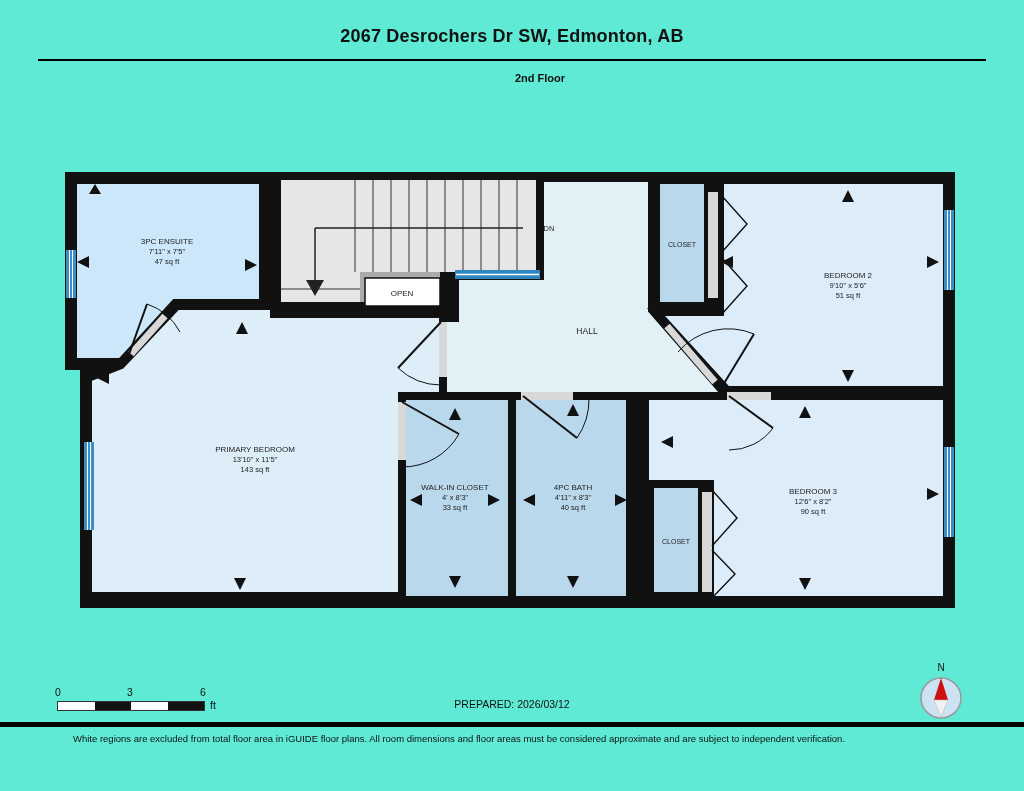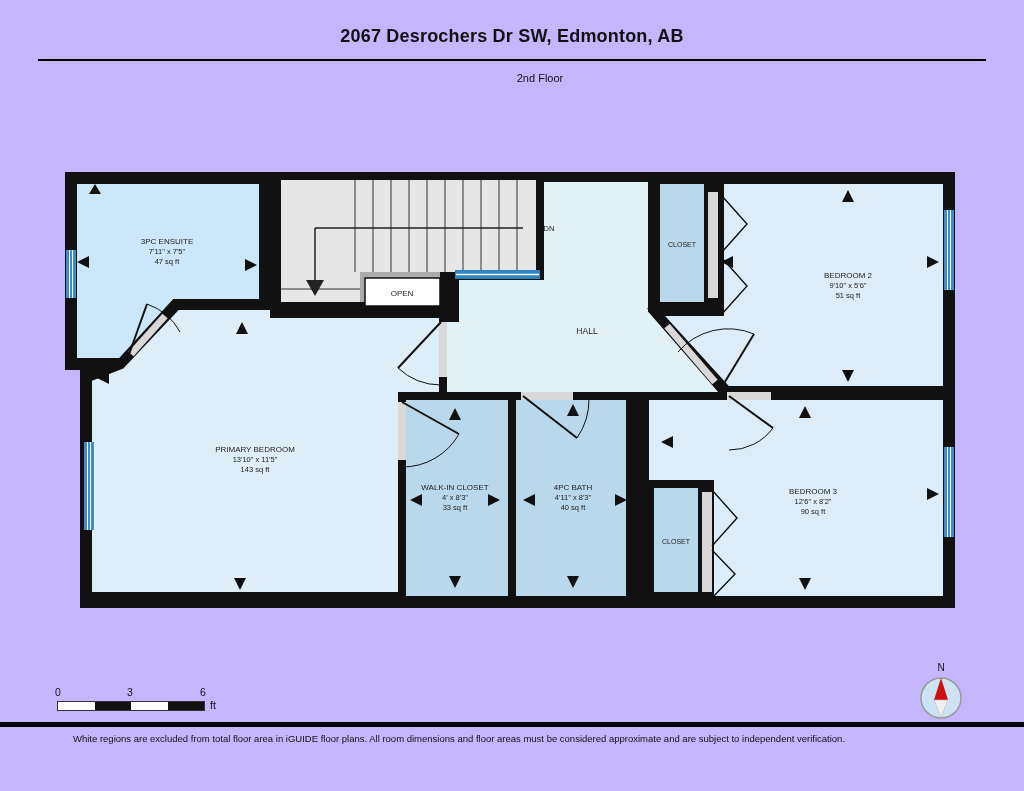--- a/index.html
+++ b/index.html
@@ -1,23 +1,23 @@
 <!DOCTYPE html>
 <html><head>
 <meta charset="utf-8">
 <style>
   html,body{margin:0;padding:0;background:#fff;}
-  .page{position:relative;width:1024px;height:791px;background:#c4b5fd;overflow:hidden;
+  .page{position:relative;width:1024px;height:791px;background:#5eead4;overflow:hidden;
         font-family:"Liberation Sans",sans-serif;color:#111;}
   .title{position:absolute;top:26px;left:0;width:100%;text-align:center;
          font-size:18px;font-weight:bold;letter-spacing:.2px;}
   .title-rule{position:absolute;top:59px;left:38px;width:948px;height:2px;background:#000;}
   .floor-info{position:absolute;top:71px;left:0;width:100%;display:flex;
               justify-content:center;transform:translateX(28px);gap:12px;font-size:11px;}
-  .floor-label{font-weight:normal;padding-top:1px;}
+  .floor-label{font-weight:bold;padding-top:1px;}
   .area-lines div{line-height:16.5px;}
   .plan-svg{position:absolute;left:65px;top:172px;}
   .room-name{font-size:8px;fill:#222;}
   .room-dims{font-size:7.5px;fill:#222;}
   .closet-name{font-size:7px;fill:#222;}
   .hall-name{font-size:8.5px;fill:#222;}
   .open-name{font-size:8px;fill:#222;}
   .dn-name{font-size:7.5px;fill:#222;}
   svg text{text-anchor:middle;font-family:"Liberation Sans",sans-serif;}
   
@@ -212,20 +212,21 @@
     <span class="sb-num" style="left:139px">6</span>
     <div class="sb-bar">
       <div class="sb-seg" style="background:#fff"></div>
       <div class="sb-seg" style="background:#111"></div>
       <div class="sb-seg" style="background:#fff"></div>
       <div class="sb-seg" style="background:#111"></div>
     </div>
     <span class="sb-ft">ft</span>
   </div>
 
+  <div class="prepared">PREPARED: 2026/03/12</div>
 
   <svg class="compass" width="56" height="64" viewBox="0 0 56 64">
     <text x="28" y="11" font-size="10" fill="#111" text-anchor="middle">N</text>
     <circle cx="28" cy="38" r="20" fill="#cde2f3" stroke="#9a9a9a" stroke-width="1.5"></circle>
     <polygon points="28,18 21,40 35,40" fill="#cc1111"></polygon>
     <polygon points="21,40 35,40 28,57" fill="#f1f1f1" stroke="#bbb" stroke-width="0.6"></polygon>
   </svg>
 
   <div class="footer-bar"></div>
   <div class="disclaimer">White regions are excluded from total floor area in iGUIDE floor plans. All room dimensions and floor areas must be considered approximate and are subject to independent verification.</div>

